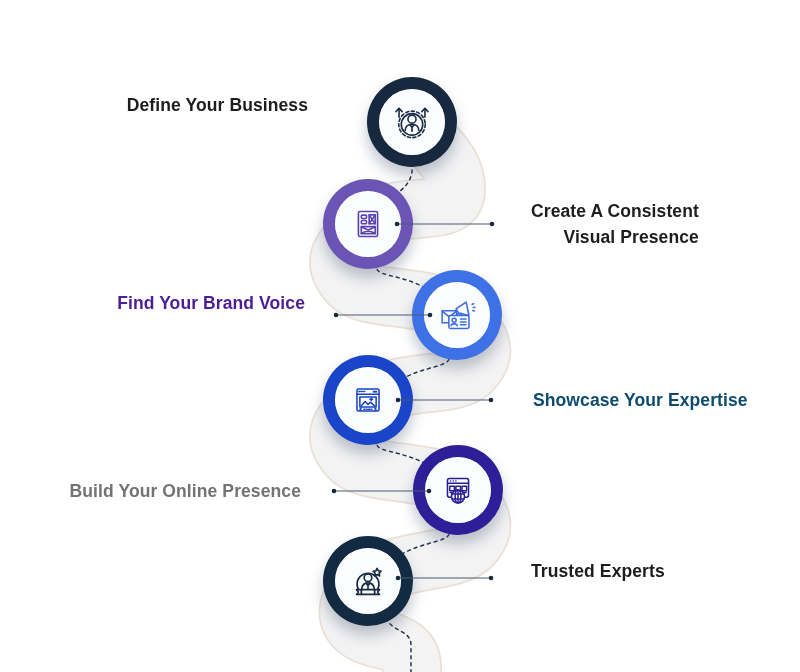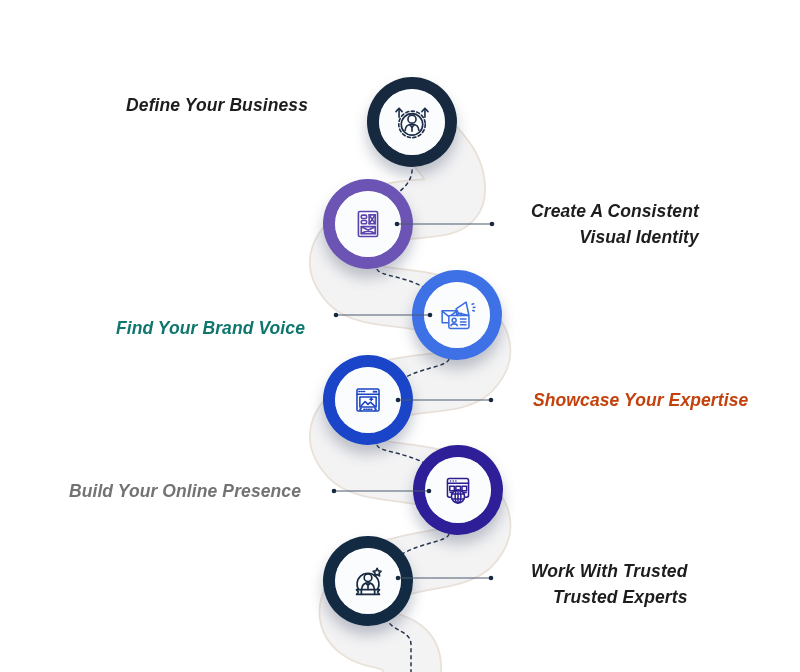--- a/index.html
+++ b/index.html
@@ -24,21 +24,21 @@
   .lbl{
     position:absolute;z-index:6;color:#1d1d1f;font-size:17.5px;font-weight:700;
     line-height:26px;letter-spacing:.1px;white-space:nowrap;
   }
   .lbl-left{text-align:right;}
   .lbl-right{text-align:right;}
 </style>
 </head>
 <body>
 
-<div class="stage" style="background: rgb(255, 255, 255); font-style: italic;">
+<div class="stage" style="background: rgb(255, 255, 255);">
 
   <svg class="bg" width="800" height="672" viewBox="0 0 800 672">
     <path class="band-edge" d="M 412 112 C 428 148 456 156 456 190 C 456 220 398 198 368 224 C 338 250 330 262 350 284 C 368 303 430 292 457 315 C 482 338 490 352 470 372 C 452 388 398 378 368 400 C 338 422 330 436 350 458 C 368 477 432 467 458 490 C 482 512 490 527 470 547 C 452 563 398 558 368 581 C 340 603 342 630 376 638 C 400 643 412 650 412 668 L 412 700" fill="none" stroke="#e9e1d8" stroke-width="60" stroke-linecap="round" stroke-linejoin="round"></path>
     <path class="band-fill" d="M 412 112 C 428 148 456 156 456 190 C 456 220 398 198 368 224 C 338 250 330 262 350 284 C 368 303 430 292 457 315 C 482 338 490 352 470 372 C 452 388 398 378 368 400 C 338 422 330 436 350 458 C 368 477 432 467 458 490 C 482 512 490 527 470 547 C 452 563 398 558 368 581 C 340 603 342 630 376 638 C 400 643 412 650 412 668 L 412 700" fill="none" stroke="#f3f3f4" stroke-width="56.5" stroke-linecap="round" stroke-linejoin="round"></path>
     <g class="dashes" fill="none" stroke="#25354d" stroke-width="1.5" stroke-dasharray="3 4" stroke-linecap="round">
       <path d="M 412 163 C 414 182 403 189 391 198"></path>
       <path d="M 379 263 C 368 278 402 272 430 291"></path>
       <path d="M 447 353 C 458 368 424 364 397 382"></path>
       <path d="M 379 439 C 368 454 402 448 431 467"></path>
       <path d="M 447 528 C 458 543 424 539 397 557"></path>
@@ -174,33 +174,32 @@
       </g>
     </g>
   </svg>
 
   <div class="lbl lbl-left" style="right: 492px; top: 92px; color: rgb(29, 29, 31);">
     <div>Define Your Business</div>
   </div>
 
   <div class="lbl lbl-right" style="left: 531px; top: 198px; color: rgb(29, 29, 31);">
     <div>Create A Consistent</div>
-    <div>Visual Identity</div>
-  </div>
-
-  <div class="lbl lbl-left" style="right: 495px; top: 315px; color: #0f766e;">
+    <div>Visual Presence</div>
+  </div>
+
+  <div class="lbl lbl-left" style="right: 495px; top: 290px; color: #4c1d95;">
     <div>Find Your Brand Voice</div>
   </div>
 
-  <div class="lbl lbl-right" style="left: 533px; top: 387px; color: #c2410c;">
+  <div class="lbl lbl-right" style="left: 533px; top: 387px; color: #0c4a6e;">
     <div>Showcase Your Expertise</div>
   </div>
 
   <div class="lbl lbl-left" style="right: 499px; top: 478px; color: #737373;">
     <div>Build Your Online Presence</div>
   </div>
 
   <div class="lbl lbl-right" style="left: 531px; top: 558px; color: rgb(29, 29, 31);">
-    <div>Work With Trusted</div>
     <div>Trusted Experts</div>
   </div>
 
 </div>
 
 </body></html>

